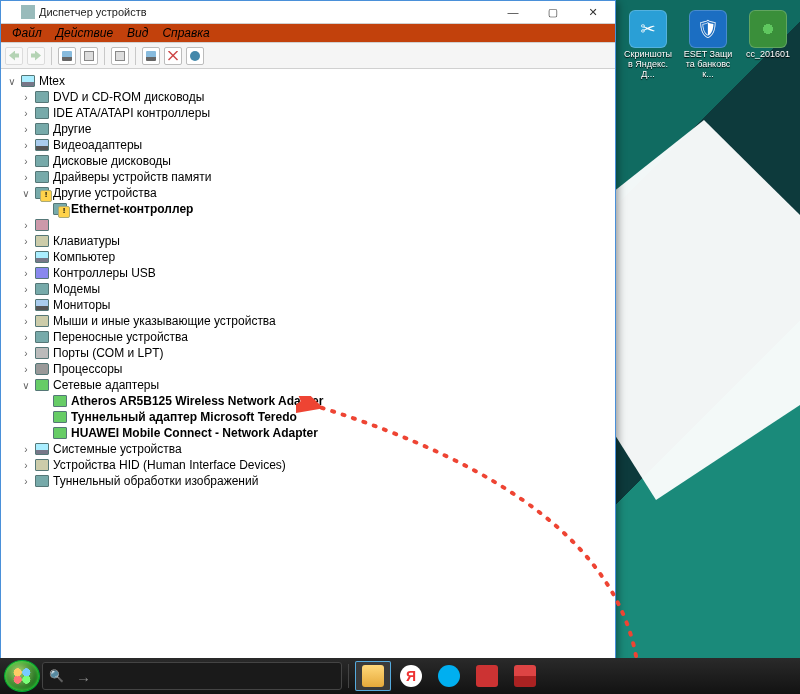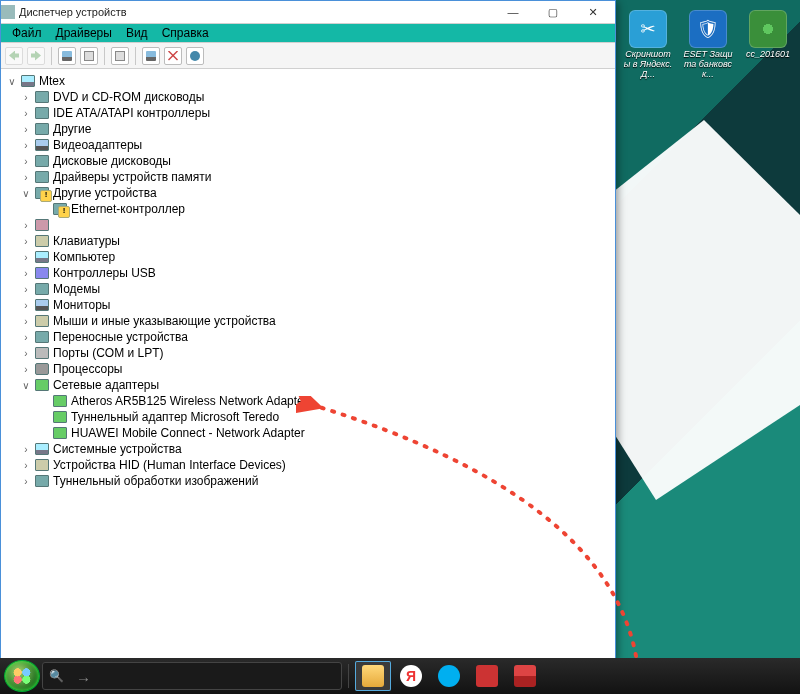--- a/index.html
+++ b/index.html
@@ -8,34 +8,34 @@
 
 .wallpaper { position: absolute; inset: 0; background:
   linear-gradient(135deg, #0a4a4f 0%, #0a4a4f 30%, #106b61 30%, #106b61 55%, #0d3a3c 55%, #0d3a3c 75%, #1a8a7a 75%, #1a8a7a 100%);
 }
 .wallpaper::after { content:""; position:absolute; right:0; top:120px; width:240px; height:380px; background:#fff; clip-path: polygon(60% 0, 100% 25%, 100% 75%, 40% 100%, 0 60%, 20% 20%); opacity:.95; }
 
 
 .desktop-icons { position:absolute; top:10px; right:6px; display:flex; gap:8px; }
 .desk-icon { width:52px; text-align:center; }
 .desk-icon .ic { width:38px; height:38px; margin:0 auto; background:#2a9fd6; border-radius:6px; border:1px solid #fff3; display:flex; align-items:center; justify-content:center; color:#fff; font-size:18px; }
-.desk-icon .lbl { font-size:9px; color:#fff; line-height:1.1; margin-top:2px; text-shadow:0 1px 1px #000; word-break:break-all;font-style:italic; }
+.desk-icon .lbl { font-size:9px; color:#fff; line-height:1.1; margin-top:2px; text-shadow:0 1px 1px #000; word-break:break-all; }
 .desk-icon.eset .ic { background:#1b6ec2; }
 .desk-icon.cc .ic { background:#3a8f3a; position:relative; }
 .desk-icon.cc .ic::after{content:"";position:absolute;inset:6px;background:radial-gradient(circle,#5fc75f 30%,transparent 30%);}
 
 
 .window { position:absolute; top:0; left:0; width:616px; height:660px; background:#fff; border:1px solid #4a90d9; box-shadow: 2px 2px 8px rgba(0,0,0,.4); }
-.titlebar { height:22px; background:#fff; display:flex; align-items:center; padding:0 2px 0 0; font-size:11px; color:#222; }
+.titlebar { height:22px; background:#fff; display:flex; align-items:center; padding:0 2px 0 20px; font-size:11px; color:#222; }
 .titlebar .ticon { width:14px; height:14px; background:#9bb; margin-right:4px; }
 .titlebar .spacer { flex:1; }
 .winbtn { width:40px; height:22px; display:flex; align-items:center; justify-content:center; color:#333; font-size:11px; }
 .winbtn.close { color:#333; }
 
-.menubar { height:20px; background:#14b8a6; display:flex; align-items:center; font-size:12px; color:#000; padding:0 4px; border-bottom:1px solid #d0d0d0; border-top:1px solid #d0d0d0; }
+.menubar { height:20px; background:#c2410c; display:flex; align-items:center; font-size:12px; color:#000; padding:0 4px; border-bottom:1px solid #d0d0d0; border-top:1px solid #d0d0d0;font-style:italic; }
 .menubar span { padding:0 7px; }
 
 .toolbar { height:26px; background:#f5f5f5; display:flex; align-items:center; gap:4px; padding:0 4px; border-bottom:1px solid #d0d0d0; }
 .tbtn { width:18px; height:18px; border:1px solid #bcbcbc; background:#fff; border-radius:2px; position:relative; }
 .tbtn.disabled { opacity:.45; }
 .tsep { width:1px; height:18px; background:#c8c8c8; margin:0 2px; }
 .tbtn::after { content:""; position:absolute; inset:3px; }
 .tbtn.back::after { background:#6a6; clip-path:polygon(0 50%,60% 0,60% 30%,100% 30%,100% 70%,60% 70%,60% 100%); }
 .tbtn.fwd::after { background:#6a6; clip-path:polygon(100% 50%,40% 0,40% 30%,0 30%,0 70%,40% 70%,40% 100%); }
 .tbtn.mon::after { background:linear-gradient(#8bd 60%,#666 60%); border-radius:1px; }
@@ -54,21 +54,21 @@
 .devicon.net::before { background:#6c6; }
 .devicon.usb::before { background:#88e; }
 .devicon.disp::before { background:linear-gradient(#ace 65%,#555 65%); }
 .devicon.aud::before { background:#c9a; }
 .devicon.hid::before { background:#cca; }
 .devicon.port::before { background:#bbb; }
 .devicon.cpu::before { background:#999; border-radius:2px; }
 
 .ind0 { padding-left:2px; }
 .ind1 { padding-left:16px; }
-.ind2 { padding-left:34px; }
+.ind2 { padding-left:34px;font-weight:bold; }
 
 
 .annotation { position:absolute; top:396px; left:296px; width:360px; height:280px; pointer-events:none; }
 .annotation svg { width:100%; height:100%; }
 
 
 .taskbar { position:absolute; bottom:0; left:0; right:0; height:36px; background:linear-gradient(#2a2a2a,#121212); display:flex; align-items:center; padding:0 4px; gap:2px; }
 .start { width:36px; height:32px; border-radius:50%; background:radial-gradient(circle at 40% 35%, #9ed36a, #1e6b1e 70%); border:1px solid #0a3; box-shadow:0 0 4px #4f4 inset; position:relative; }
 .start::after{content:"";position:absolute;inset:6px;background:
  radial-gradient(circle at 30% 30%,#fc6 0 20%,transparent 21%),
@@ -113,21 +113,21 @@
     <span class="ticon"></span>
     <span>Диспетчер устройств</span>
     <span class="spacer"></span>
     <span class="winbtn">—</span>
     <span class="winbtn">▢</span>
     <span class="winbtn close">✕</span>
   </div>
 
   <div class="menubar">
     <span>Файл</span>
-    <span>Драйверы</span>
+    <span>Действие</span>
     <span>Вид</span>
     <span>Справка</span>
   </div>
 
   <div class="toolbar">
     <div class="tbtn back disabled"></div>
     <div class="tbtn fwd disabled"></div>
     <div class="tsep"></div>
     <div class="tbtn mon"></div>
     <div class="tbtn prop"></div>

